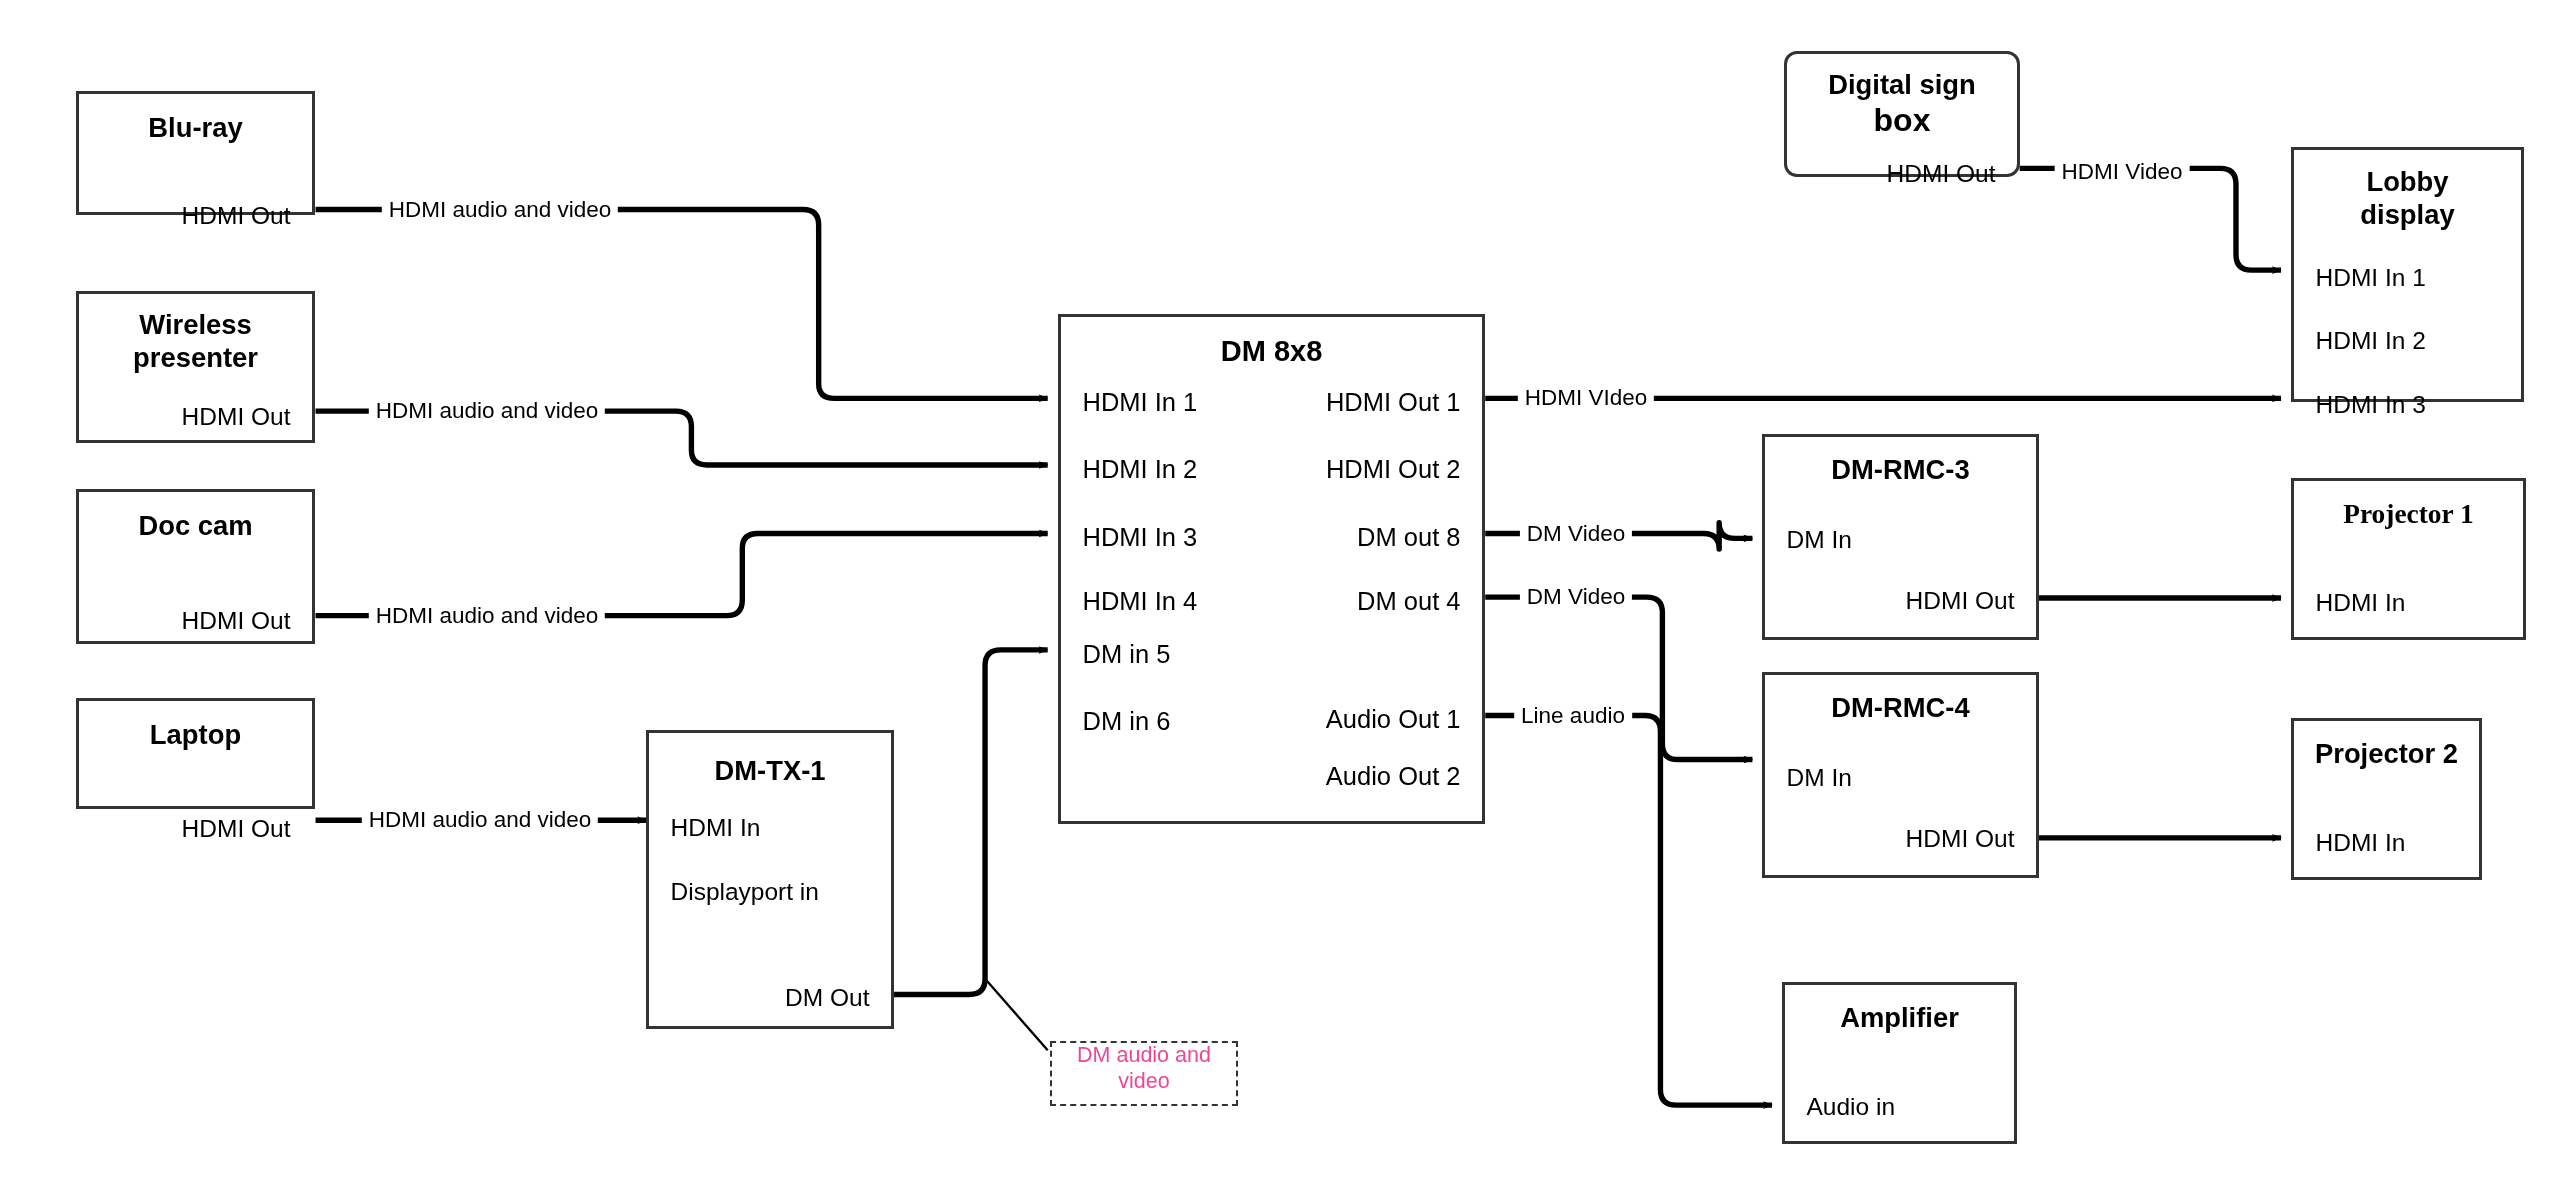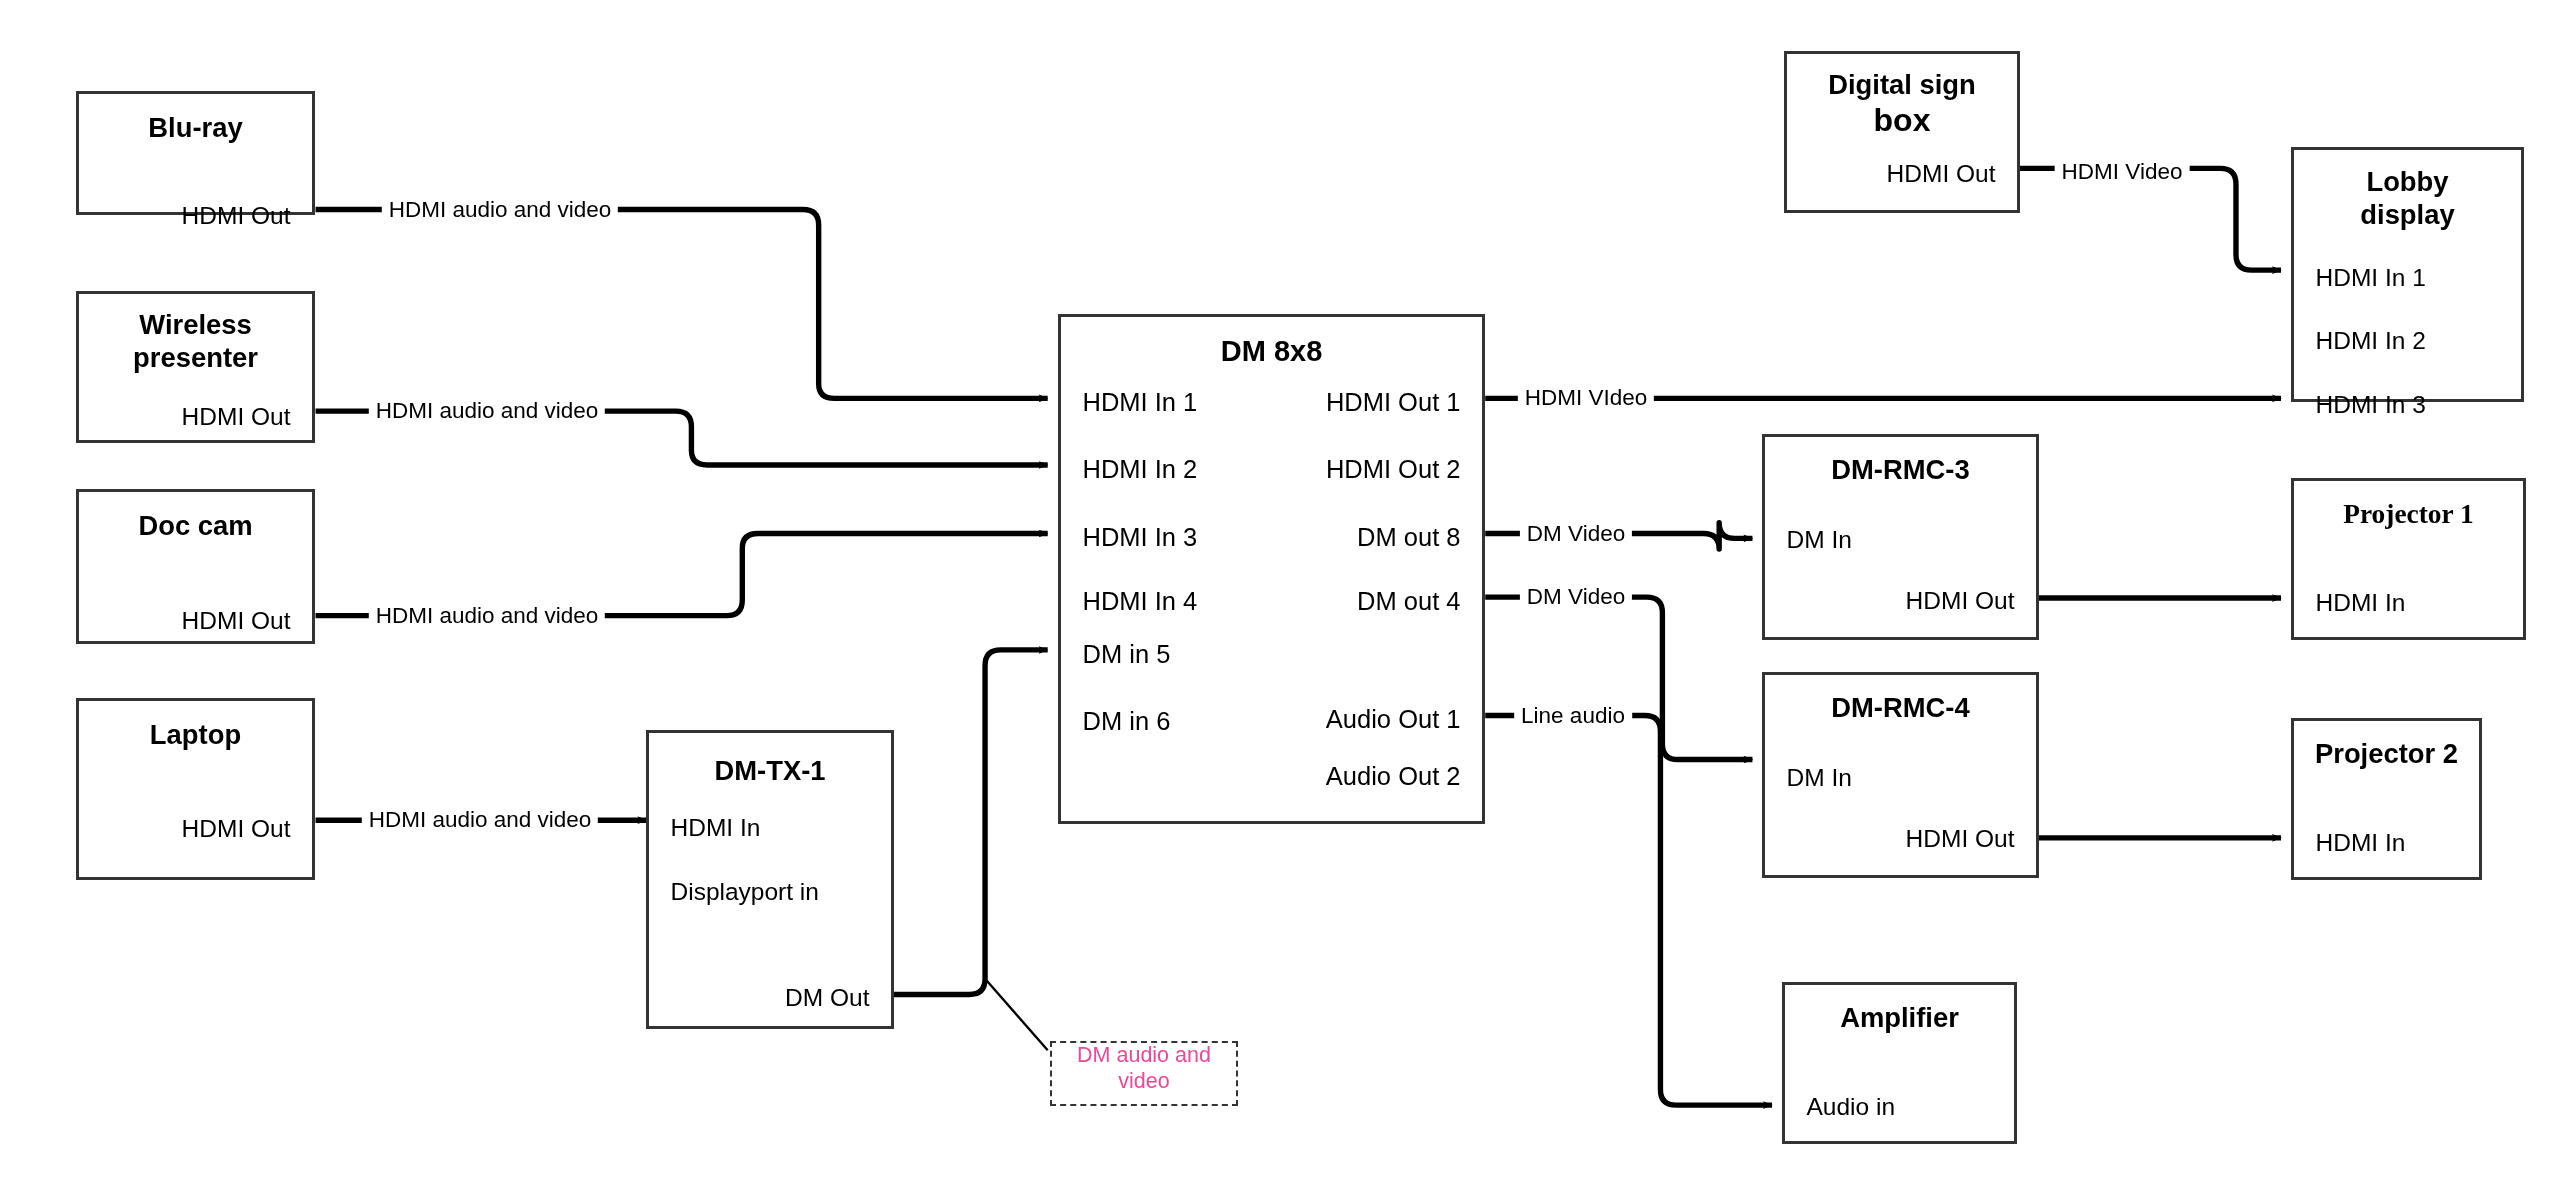--- a/index.html
+++ b/index.html
@@ -119,21 +119,21 @@
     <div class="node-title" style="top:14.7px; font-size:27.4px;">Wireless</div>
     <div class="node-title" style="top:48px; font-size:27.4px;">presenter</div>
     <div class="port right" style="top:111px; font-size:24.5px;">HDMI Out</div>
   </div>
 
   <div class="node" style="left:76px; top:489px; width:239px; height:155px;">
     <div class="node-title" style="top:17.6px; font-size:27.4px;">Doc cam</div>
     <div class="port right" style="top:117px; font-size:24.5px;">HDMI Out</div>
   </div>
 
-  <div class="node" style="left:76px; top:698px; width:239px; height:182px;">
+  <div class="node" style="left:76px; top:698px; width:239px; height:111px;">
     <div class="node-title" style="top:17.6px; font-size:27.4px;">Laptop</div>
     <div class="port right" style="top:116px; font-size:24.5px;">HDMI Out</div>
   </div>
 
   <div class="node" style="left:646px; top:730px; width:248px; height:299px;">
     <div class="node-title" style="top:21.5px; font-size:27.4px;">DM-TX-1</div>
     <div class="port left" style="top:83px; font-size:24.5px;">HDMI In</div>
     <div class="port left" style="top:147px; font-size:24.5px;">Displayport in</div>
     <div class="port right" style="top:253px; font-size:24.5px;">DM Out</div>
   </div>
@@ -148,21 +148,21 @@
     <div class="port left" style="top:392px; font-size:25.5px;">DM in 6</div>
 
     <div class="port right" style="top:73px; font-size:25.5px;">HDMI Out 1</div>
     <div class="port right" style="top:140px; font-size:25.5px;">HDMI Out 2</div>
     <div class="port right" style="top:208px; font-size:25.5px;">DM out 8</div>
     <div class="port right" style="top:272px; font-size:25.5px;">DM out 4</div>
     <div class="port right" style="top:390px; font-size:25.5px;">Audio Out 1</div>
     <div class="port right" style="top:447px; font-size:25.5px;">Audio Out 2</div>
   </div>
 
-  <div class="node" style="left:1784px; top:51px; width:236px; height:162px;">
+  <div class="node" style="left:1784px; top:51px; width:236px; height:126px;border-radius:13px;">
     <div class="node-title" style="top:14.7px; font-size:27.4px;">Digital sign</div>
     <div class="node-title" style="top:48px; font-size:32px;">box</div>
     <div class="port right" style="top:108px; font-size:24.5px;">HDMI Out</div>
   </div>
 
   <div class="node" style="left:2291px; top:147px; width:233px; height:255px;">
     <div class="node-title" style="top:15.7px; font-size:27.4px;">Lobby</div>
     <div class="node-title" style="top:49px; font-size:27.4px;">display</div>
     <div class="port left" style="top:116px; font-size:24.5px;">HDMI In 1</div>
     <div class="port left" style="top:179px; font-size:24.5px;">HDMI In 2</div>

